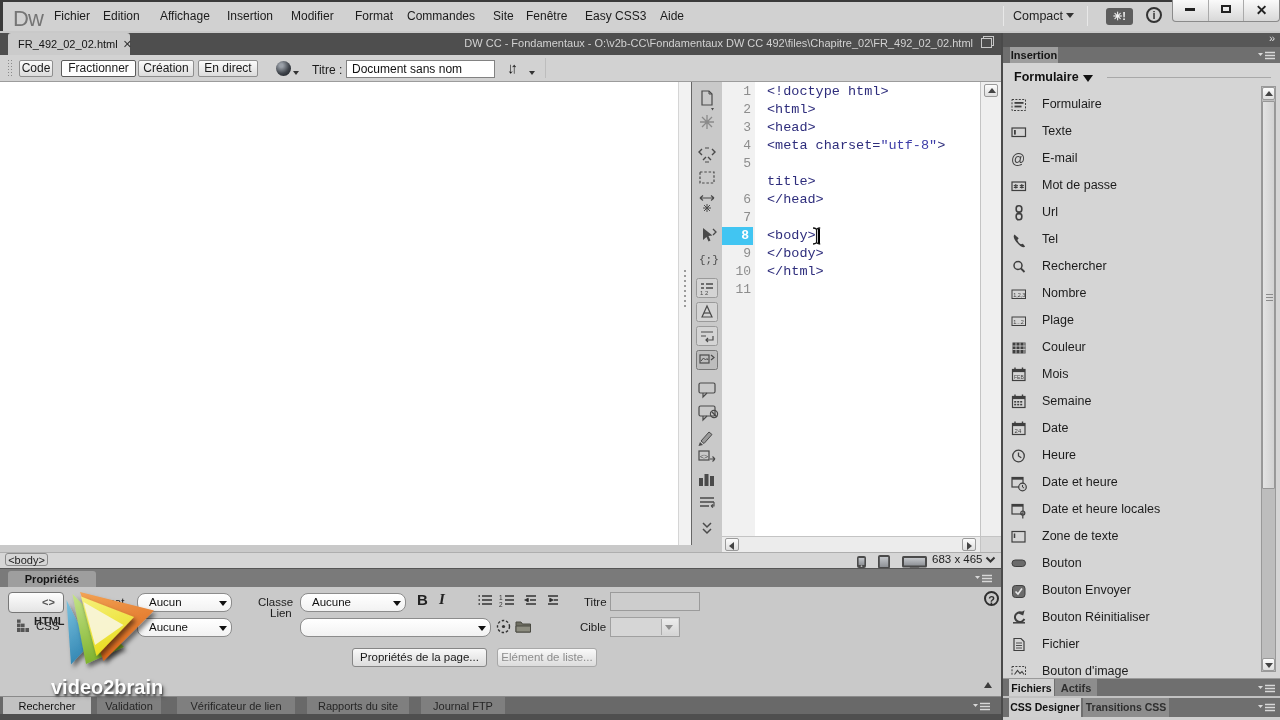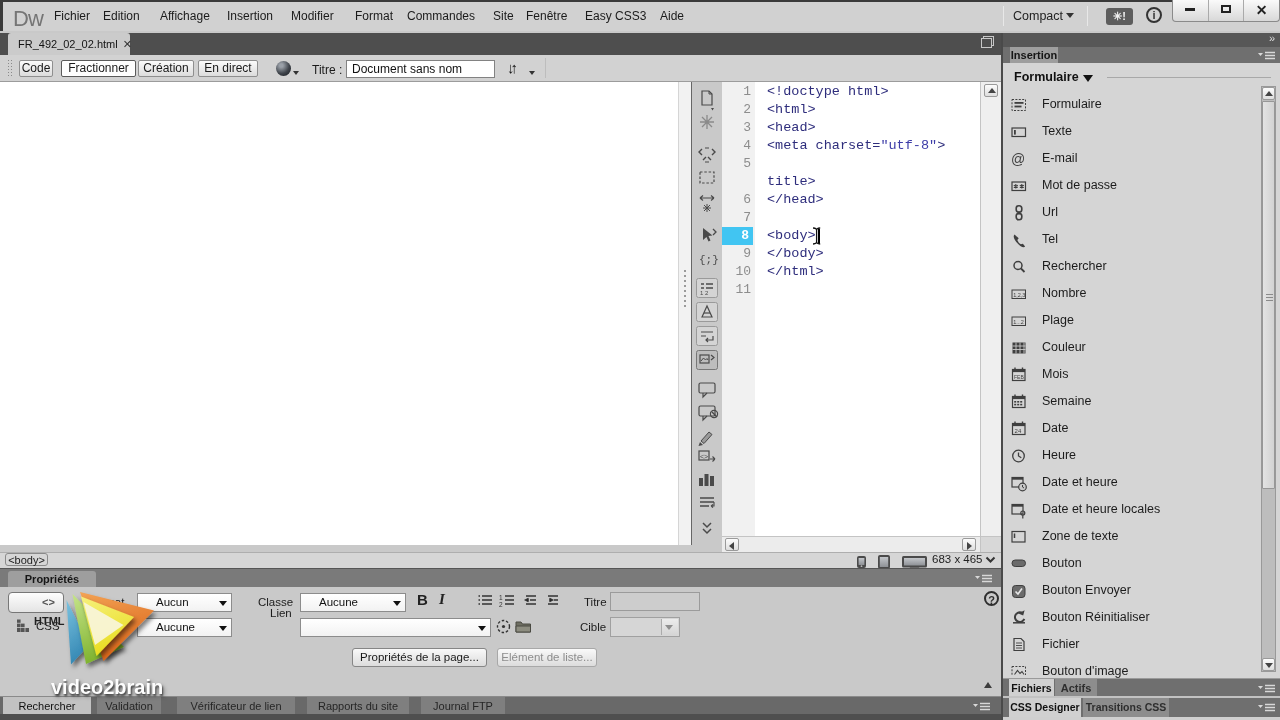--- a/index.html
+++ b/index.html
@@ -62,21 +62,21 @@
   #corner { left:980px; top:536px; width:21px; height:16px; background:#d8d8d8; border-left:1px solid #c4c4c4; border-top:1px solid #c4c4c4; }
   
   #statusbar { left:0; top:552px; width:1001px; height:16px; background:#d6d6d6; border-top:1px solid #aeaeae; }
   #bodychip { left:5px; top:553px; width:43px; height:13px; border:1px solid #8a8a8a; border-radius:3px; font-size:11px; color:#222; text-align:center; line-height:12px; background:#d6d6d6; }
   #dim { left:932px; top:553px; font-size:11.5px; color:#222; }
   
   #propshead { left:0; top:568px; width:1001px; height:19px; background:#7a7a7a; border-top:1px solid #555; }
   #propstab { left:8px; top:2px; width:88px; height:17px; background:#9e9e9e; border-radius:3px 3px 0 0; font-size:11px; font-weight:bold; color:#161616; text-align:center; line-height:17px; }
   #props { left:0; top:587px; width:1001px; height:109px; background:#c9c9c9; }
   .plabel { position:absolute; font-size:11.5px; color:#1c1c1c; }
-  .pcombo { position:absolute; height:19px; background:linear-gradient(#ffffff,#f2f2f2); border:1px solid #8c8c8c; border-radius:0; font-size:11.5px; color:#111; line-height:17px; padding-left:18px; }
+  .pcombo { position:absolute; height:19px; background:linear-gradient(#ffffff,#f2f2f2); border:1px solid #8c8c8c; border-radius:8px; font-size:11.5px; color:#111; line-height:17px; padding-left:11px; }
   .pcombo .dar { position:absolute; right:4px; top:7px; width:0; height:0; border-left:4px solid transparent; border-right:4px solid transparent; border-top:5px solid #111; }
   .pbtn { position:absolute; height:19px; background:linear-gradient(#f9f9f9,#dcdcdc); border:1px solid #868686; border-radius:3px; font-size:11.5px; color:#1a1a1a; text-align:center; }
   #htmlbtn { left:8px; top:5px; width:56px; height:21px; background:linear-gradient(#fdfdfd,#e4e4e4); border:1px solid #777; border-radius:4px; font-size:11px; font-weight:bold; color:#222; line-height:19px; text-align:center;padding-left:25px; }
   #cssrow { left:17px; top:32px; font-size:11.5px; color:#222; }
   
   #btmtabs { left:0; top:696px; width:1001px; height:18px; background:#696969; border-top:1px solid #8a8a8a; }
   .btab { position:absolute; top:0; height:18px; font-size:11px; text-align:center; line-height:18px; }
   #btmdark { left:0; top:714px; width:1001px; height:6px; background:#4f4f4f; }
   
   #dock { left:1001px; top:33px; width:279px; height:687px; background:#d5d5d5; border-left:2px solid #4a4a4a; }
@@ -118,20 +118,21 @@
 <div id="syncbox" class="abs">✳!</div>
 <div id="infoicon" class="abs">i</div>
 <div id="winbtns" class="abs">
   <div><span style="display:inline-block;width:10px;height:3px;background:#222;vertical-align:3px;"></span></div>
   <div><span style="display:inline-block;width:10px;height:8px;border:2px solid #222;vertical-align:1px;"></span></div>
   <div style="font-size:14px;">✕</div>
 </div>
 
 <div id="tabrow" class="abs">
   <div id="doctab" class="abs">FR_492_02_02.html<span class="x">✕</span></div>
+  <div id="titletext" class="abs">DW CC - Fondamentaux - O:\v2b-CC\Fondamentaux DW CC 492\files\Chapitre_02\FR_492_02_02.html</div>
   <div id="restoreico" class="abs"></div>
 </div>
 
 <div id="toolbar" class="abs"></div>
 <div id="grip" class="abs"></div>
 <div class="abs tbbtn" style="left:19px;width:34px;">Code</div>
 <div class="abs tbbtn" id="btn-frac" style="left:61px;width:75px;">Fractionner</div>
 <div class="abs tbbtn" style="left:138px;width:56px;">Création</div>
 <div class="abs tbbtn" style="left:198px;width:60px;">En direct</div>
 <div id="globe" class="abs"></div>

